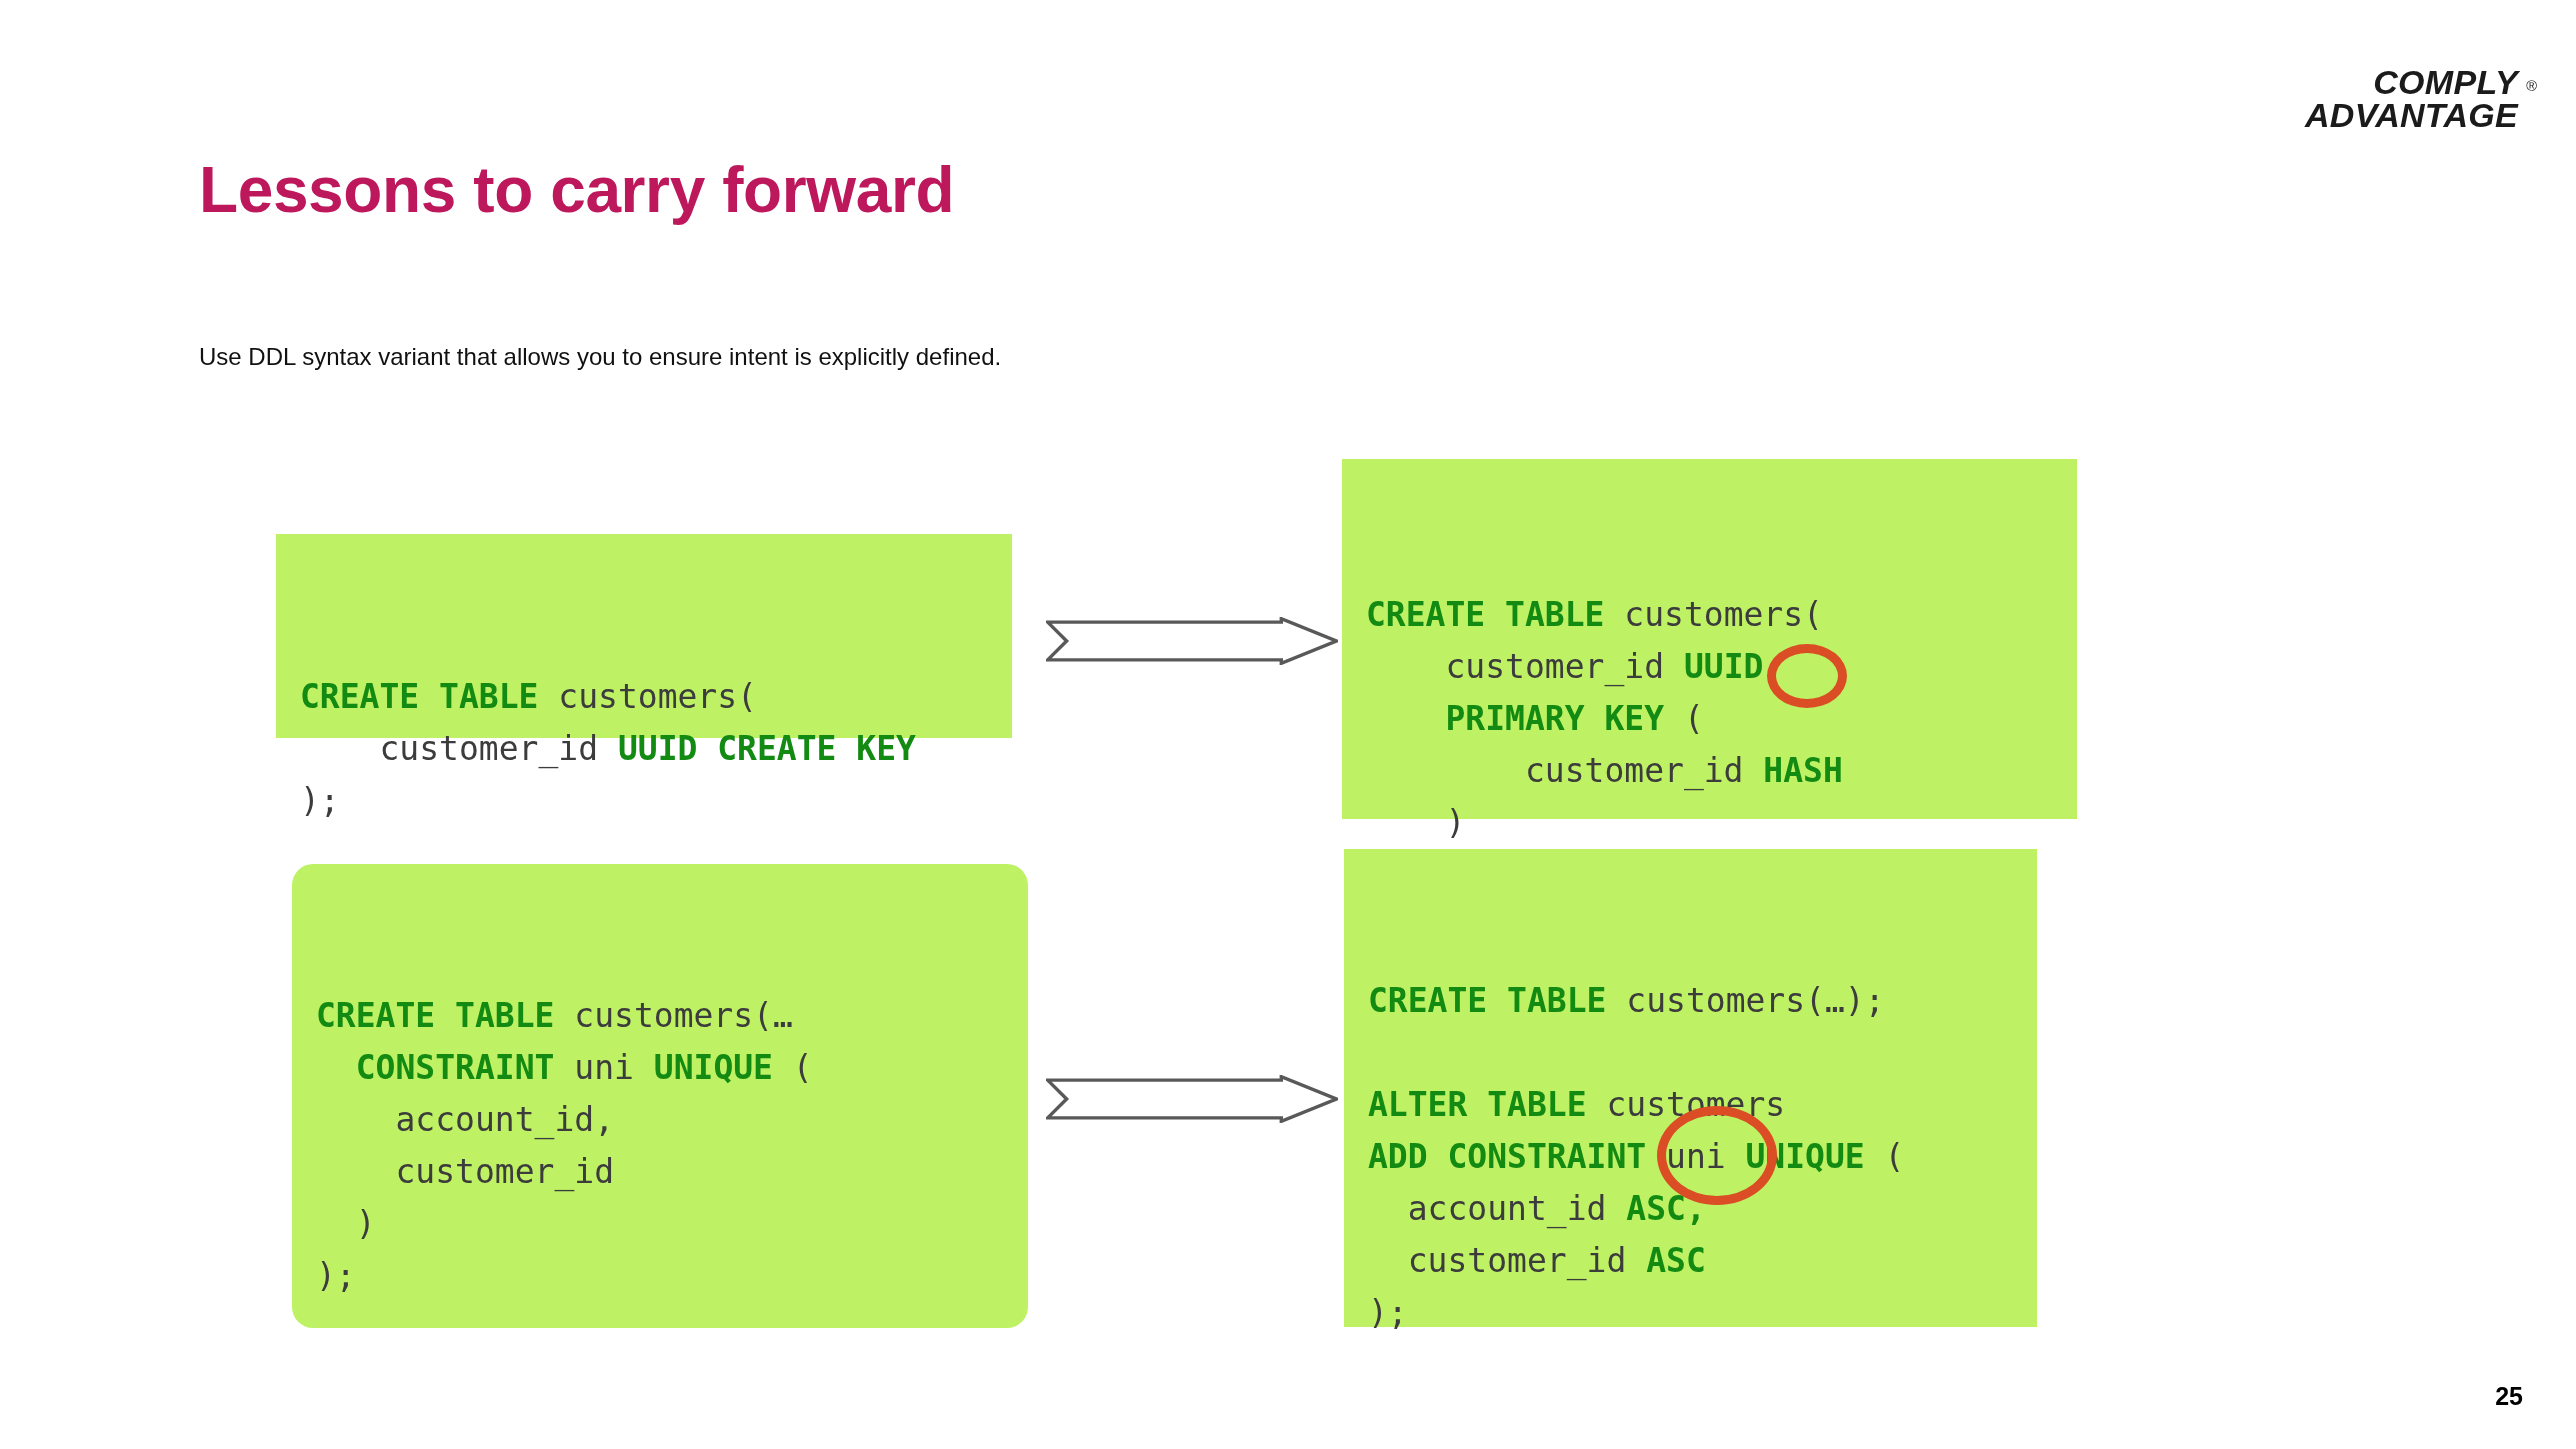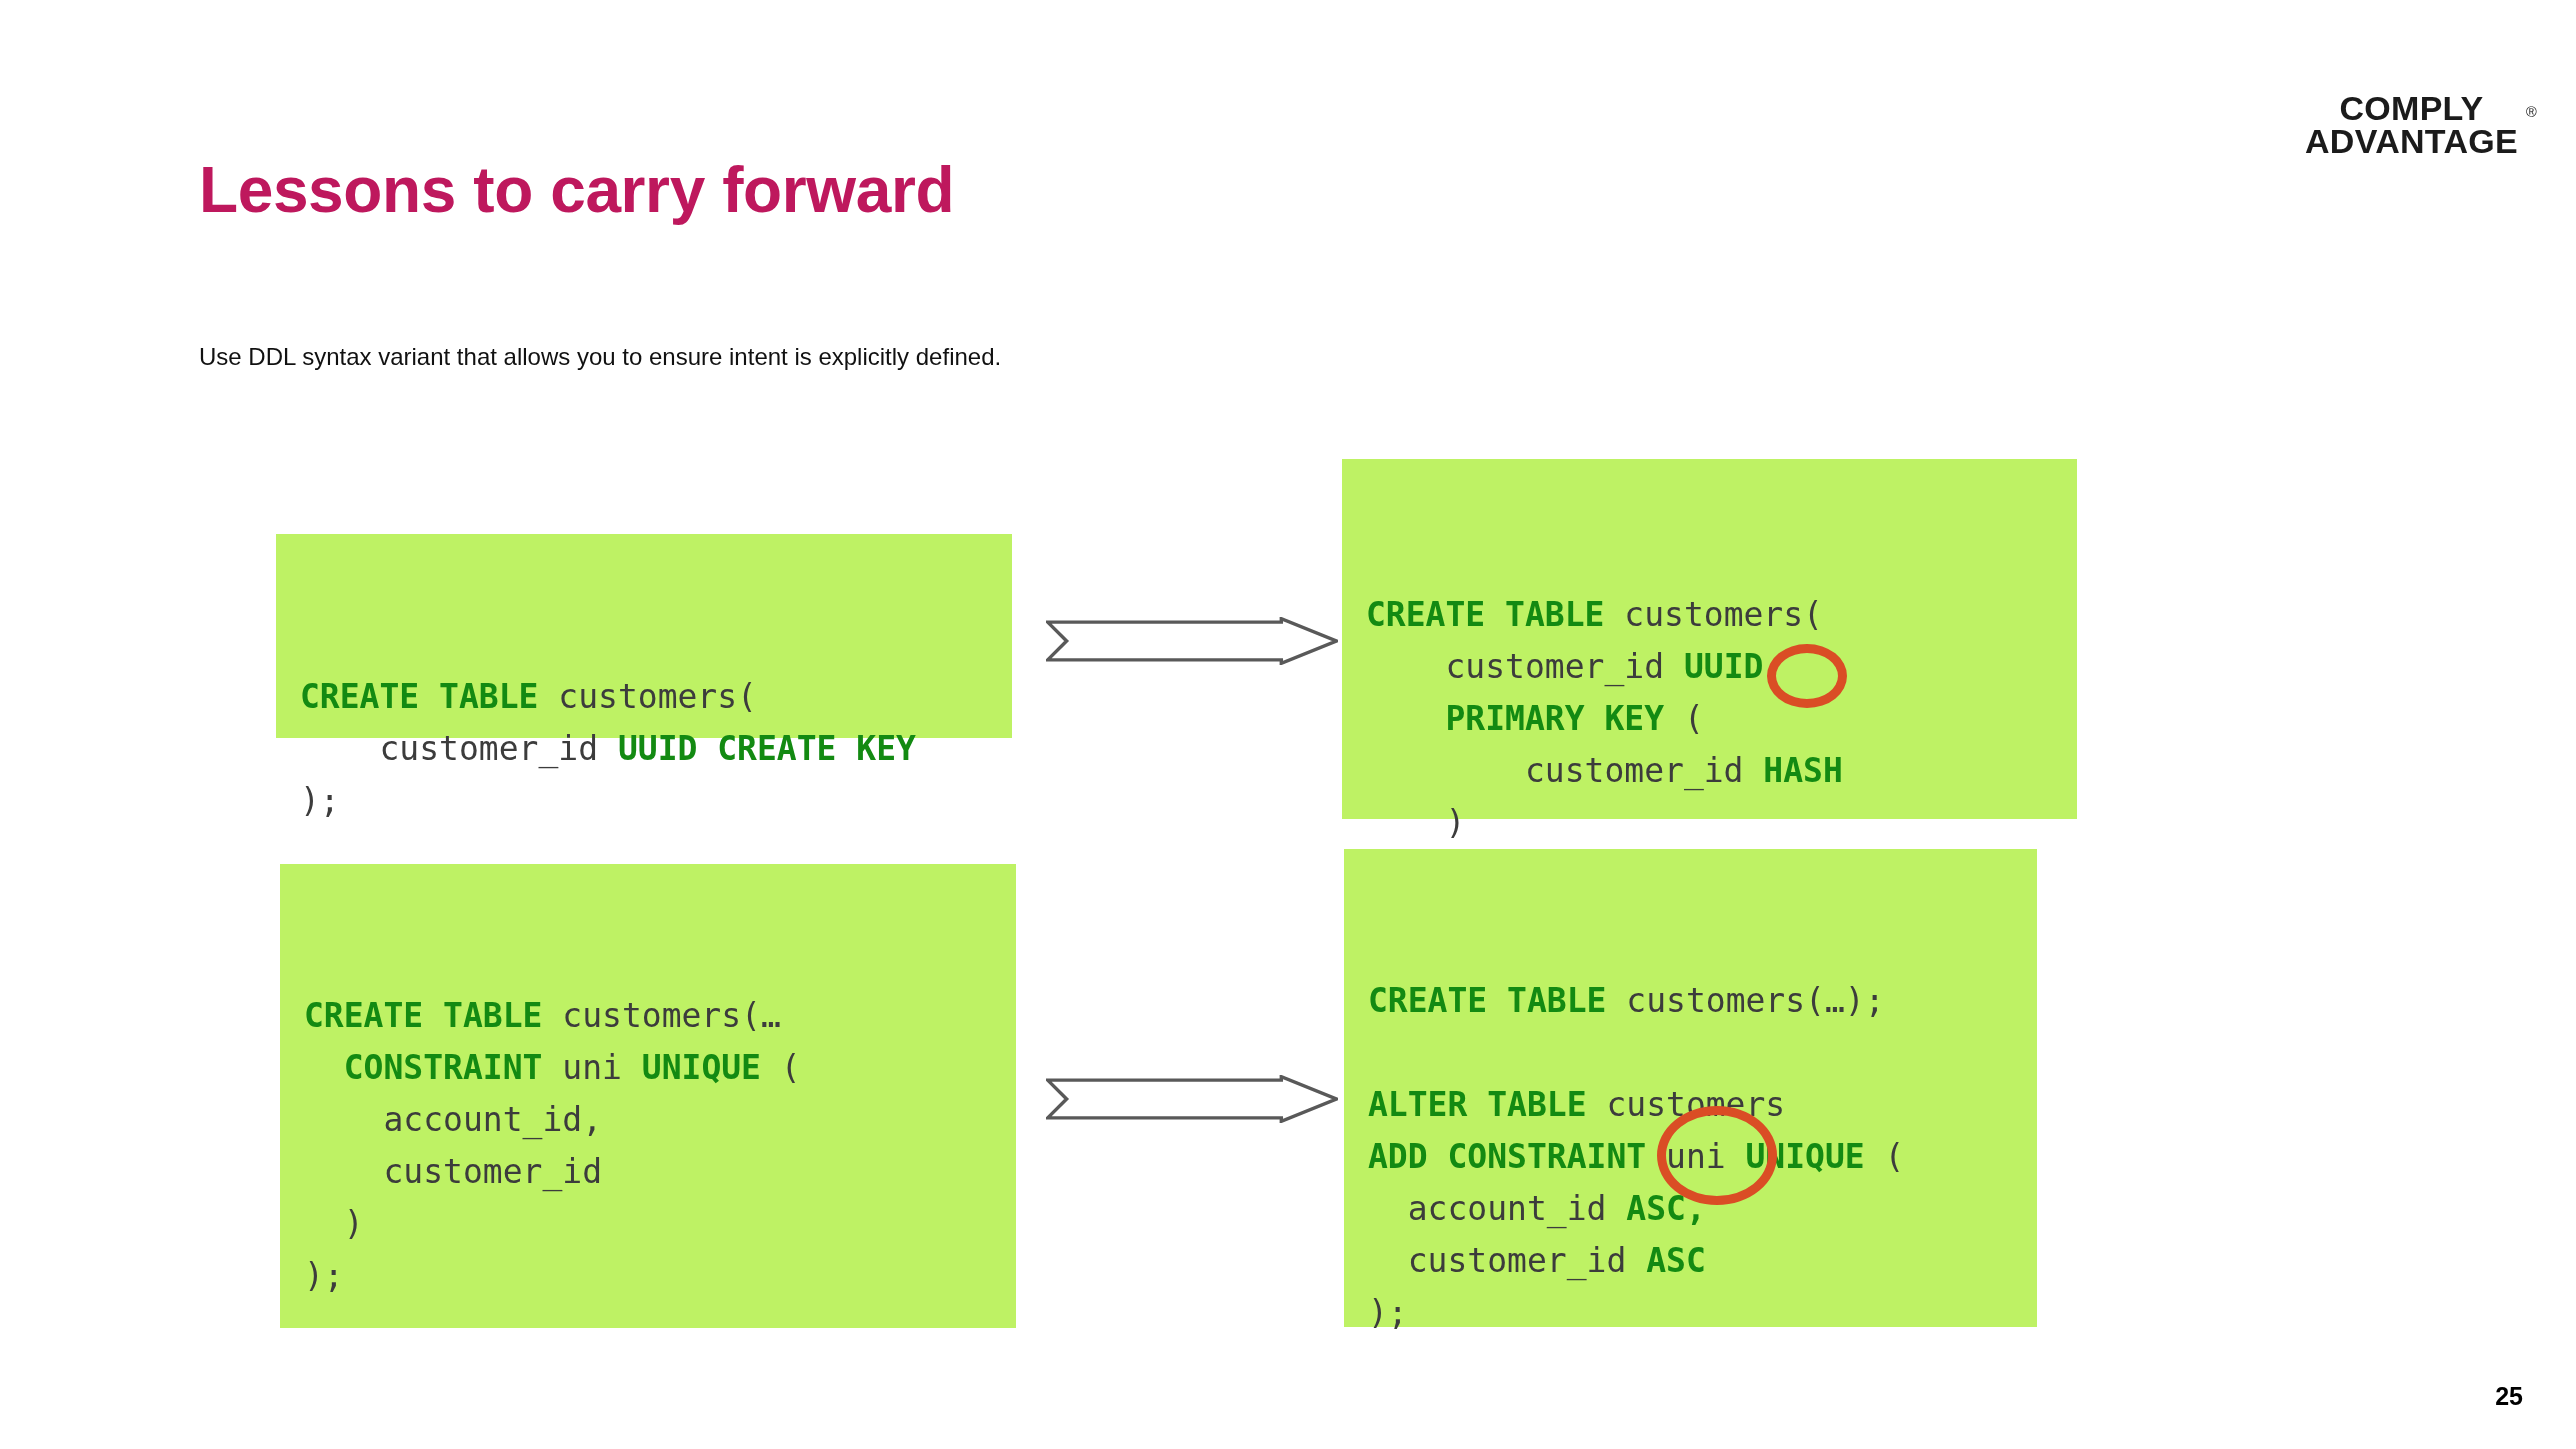--- a/index.html
+++ b/index.html
@@ -12,28 +12,29 @@
     height: 1449px;
     position: relative;
     overflow: hidden;
     font-family: "Liberation Sans", sans-serif;
     -webkit-font-smoothing: antialiased;
   }
 
   
   .logo {
     position: absolute;
-    top: 92px;
+    top: 66px;
     right: 58px;
-    text-align: center;
+    text-align: right;
     line-height: 0.98;
     color: #1b1b1b;
     font-weight: bold;
     font-size: 34px;
     letter-spacing: 0.3px;
+    font-style: italic;
   }
   .logo .line1 { display: block; }
   .logo .line2 { display: block; position: relative; }
   .logo .reg {
     position: absolute;
     font-size: 14.6px;
     font-weight: normal;
     top: -20.6px;
     right: -19px;
   }
@@ -69,21 +70,21 @@
     line-height: 52px;
     color: #3c3c3c;
     white-space: pre;
   }
   .code-block .inner { position: relative; }
   .kw { color: #138A12; font-weight: bold; }
   .id { color: #3c3c3c; }
 
   #code-tl { left: 276px; top: 534px;  width: 736px; height: 204px; padding: 33px 0 0 24px; }
   #code-tr { left: 1342px; top: 459px; width: 735px; height: 360px; padding: 26px 0 0 24px; }
-  #code-bl { left: 280px; top: 864px; width: 736px; height: 464px; padding: 22px 0 0 24px; }
+  #code-bl { left: 292px; top: 864px; width: 736px; height: 464px; padding: 22px 0 0 24px; border-radius: 21px; }
   #code-br { left: 1344px; top: 849px; width: 693px; height: 478px; padding: 22px 0 0 24px; }
 
   
   .annot-circle {
     position: absolute;
     border: 9.4px solid #DA4D25;
     border-radius: 50%;
     box-sizing: border-box;
     pointer-events: none;
   }

